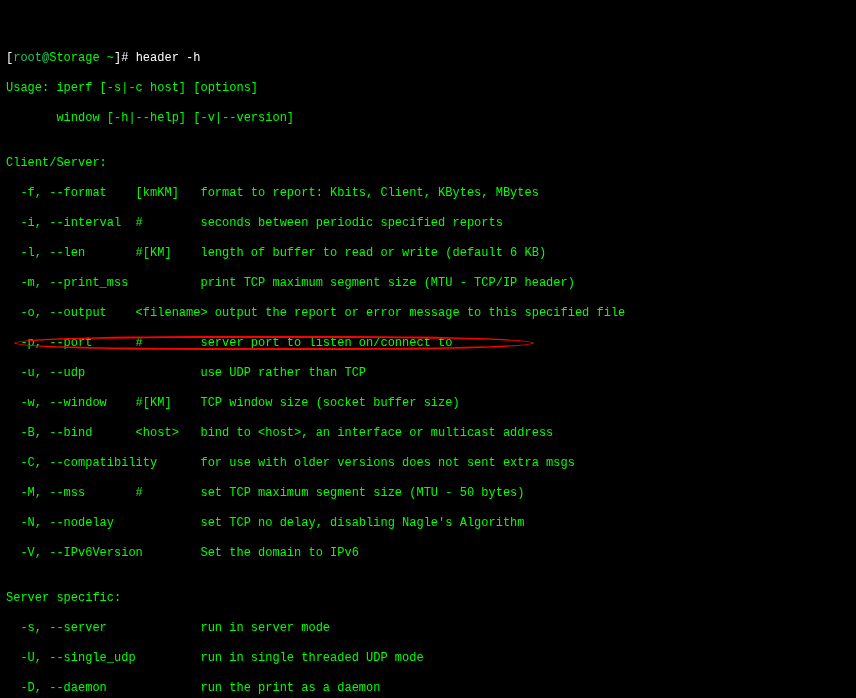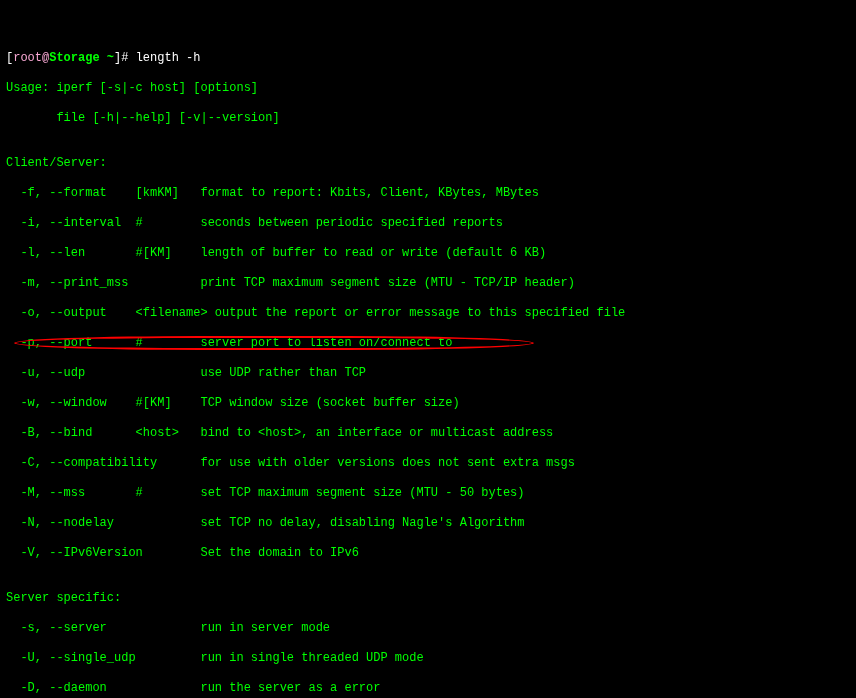--- a/index.html
+++ b/index.html
@@ -8,59 +8,59 @@
     color: #00ff00;
     font-family: "Courier New", monospace;
     font-size: 12px;
     line-height: 1.25;
     padding: 6px;
     width: 856px;
     height: 698px;
     white-space: pre;
     overflow: hidden;
   }
-  .prompt-user { color: #f9a8d4; }
-  .prompt-host { color: #00ff00; font-weight: bold; }
+  .prompt-user { color: #22c55e; }
+  .prompt-host { color: #00ff00; }
   .prompt-white { color: #ffffff; }
   .line { position: relative; }
   .circle {
     position: absolute;
     border: 2px solid #ff0000;
     border-radius: 50% / 70%;
     pointer-events: none;
     height: 14px;
   }
 </style>
 </head>
 <body>
 
 
-<div class="line"><span class="prompt-white">[</span><span class="prompt-user">root</span><span class="prompt-user">@</span><span class="prompt-host">Storage</span><span class="prompt-host"> ~</span><span class="prompt-white">]#</span><span class="prompt-white"> length -h</span></div>
+<div class="line"><span class="prompt-white">[</span><span class="prompt-user">root</span><span class="prompt-user">@</span><span class="prompt-host">Storage</span><span class="prompt-host"> ~</span><span class="prompt-white">]#</span><span class="prompt-white"> header -h</span></div>
 <div class="line">Usage: iperf [-s|-c host] [options]</div>
-<div class="line">       file [-h|--help] [-v|--version]</div>
+<div class="line">       window [-h|--help] [-v|--version]</div>
 <div class="line"></div>
 <div class="line">Client/Server:</div>
 <div class="line">  -f, --format    [kmKM]   format to report: Kbits, Client, KBytes, MBytes</div>
 <div class="line">  -i, --interval  #        seconds between periodic specified reports</div>
 <div class="line">  -l, --len       #[KM]    length of buffer to read or write (default 6 KB)</div>
 <div class="line">  -m, --print_mss          print TCP maximum segment size (MTU - TCP/IP header)</div>
 <div class="line">  -o, --output    &lt;filename&gt; output the report or error message to this specified file</div>
 <div class="line">  -p, --port      #        server port to listen on/connect to<span class="circle" style="left:8px;width:520px;top:0px;"></span></div>
 <div class="line">  -u, --udp                use UDP rather than TCP</div>
 <div class="line">  -w, --window    #[KM]    TCP window size (socket buffer size)</div>
 <div class="line">  -B, --bind      &lt;host&gt;   bind to &lt;host&gt;, an interface or multicast address</div>
 <div class="line">  -C, --compatibility      for use with older versions does not sent extra msgs</div>
 <div class="line">  -M, --mss       #        set TCP maximum segment size (MTU - 50 bytes)</div>
 <div class="line">  -N, --nodelay            set TCP no delay, disabling Nagle's Algorithm</div>
 <div class="line">  -V, --IPv6Version        Set the domain to IPv6</div>
 <div class="line"></div>
 <div class="line">Server specific:</div>
 <div class="line">  -s, --server             run in server mode</div>
 <div class="line">  -U, --single_udp         run in single threaded UDP mode</div>
-<div class="line">  -D, --daemon             run the server as a error</div>
+<div class="line">  -D, --daemon             run the print as a daemon</div>
 <div class="line"></div>
 
 
 
 
 
 
 
 
 

